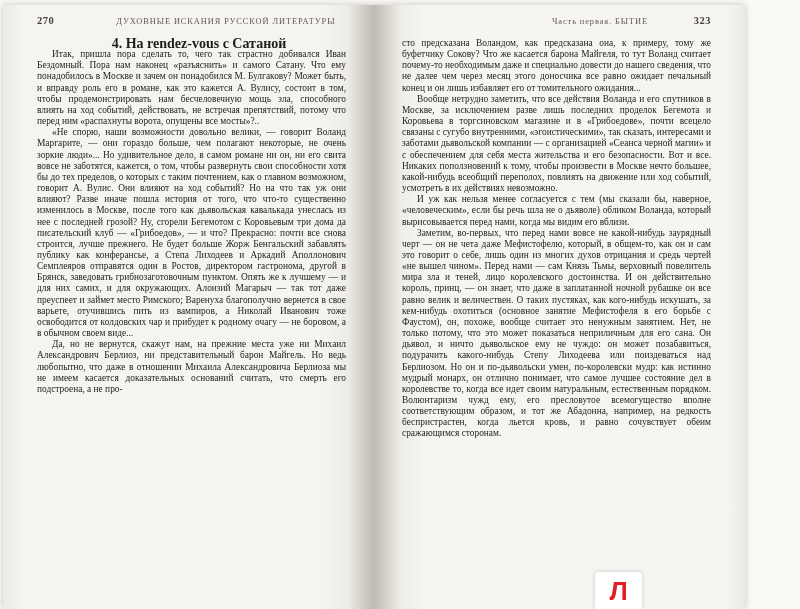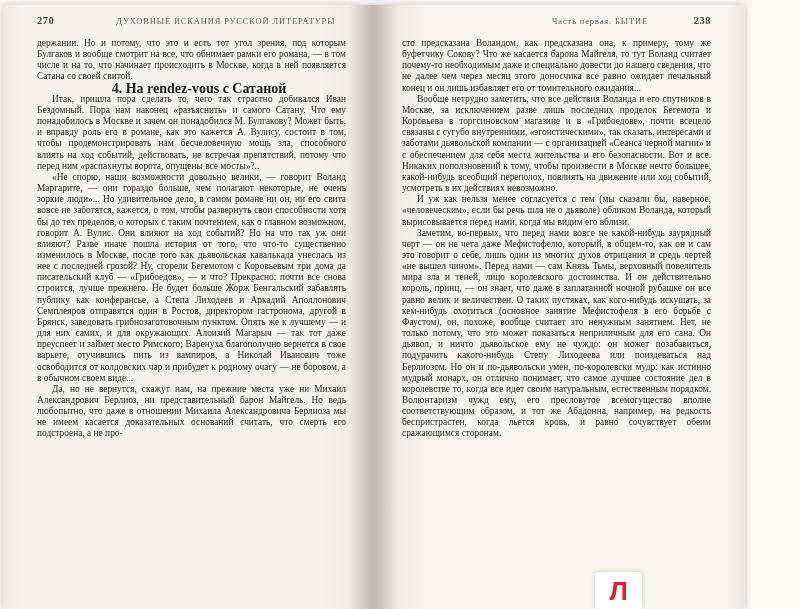--- a/index.html
+++ b/index.html
@@ -64,34 +64,33 @@
 <div class="photo">
   <div class="book">
 
     <div class="page left">
       <div class="page-inner">
         <div class="hdr">
           <span class="pagenum">270</span>
           <span class="running">ДУХОВНЫЕ ИСКАНИЯ РУССКОЙ ЛИТЕРАТУРЫ</span>
         </div>
         <div class="body">
-          <p class="noindent">держании. Но и потому, что это и есть тот угол зрения, под которым Булгаков и вообще смотрит на все, что обнимает рамки его романа, — в том числе и на то, что начинает происходить в Москве, когда в ней появляется Сатана со своей свитой.</p>
           <p class="section-heading">4. На rendez-vous с Сатаной</p>
           <p>Итак, пришла пора сделать то, чего так страстно добивался Иван Бездомный. Пора нам наконец «разъяснить» и самого Сатану. Что ему понадобилось в Москве и зачем он понадобился М. Булгакову? Может быть, и вправду роль его в романе, как это кажется А. Вулису, состоит в том, чтобы продемонстрировать нам бесчеловечную мощь зла, способного влиять на ход событий, действовать, не встречая препятствий, потому что перед ним «распахнуты ворота, опущены все мосты»?..</p>
           <p>«Не спорю, наши возможности довольно велики, — говорит Воланд Маргарите, — они гораздо больше, чем полагают некоторые, не очень зоркие люди»... Но удивительное дело, в самом романе ни он, ни его свита вовсе не заботятся, кажется, о том, чтобы развернуть свои способности хотя бы до тех пределов, о которых с таким почтением, как о главном возможном, говорит А. Вулис. Они влияют на ход событий? Но на что так уж они влияют? Разве иначе пошла история от того, что что-то существенно изменилось в Москве, после того как дьявольская кавалькада унеслась из нее с последней грозой? Ну, сгорели Бегемотом с Коровьевым три дома да писательский клуб — «Грибоедов», — и что? Прекрасно: почти все снова строится, лучше прежнего. Не будет больше Жорж Бенгальский забавлять публику как конферансье, а Степа Лиходеев и Аркадий Аполлонович Семплеяров отправятся один в Ростов, директором гастронома, другой в Брянск, заведовать грибнозаготовочным пунктом. Опять же к лучшему — и для них самих, и для окружающих. Алоизий Магарыч — так тот даже преуспеет и займет место Римского; Варенуха благополучно вернется в свое варьете, отучившись пить из вампиров, а Николай Иванович тоже освободится от колдовских чар и прибудет к родному очагу — не боровом, а в обычном своем виде...</p>
           <p>Да, но не вернутся, скажут нам, на прежние места уже ни Михаил Александрович Берлиоз, ни представительный барон Майгель. Но ведь любопытно, что даже в отношении Михаила Александровича Берлиоза мы не имеем касается доказательных оснований считать, что смерть его подстроена, а не про-</p>
         </div>
       </div>
     </div>
 
     <div class="page right">
       <div class="page-inner">
         <div class="hdr">
           <span class="running">Часть первая. БЫТИЕ</span>
-          <span class="pagenum">238</span>
+          <span class="pagenum">323</span>
         </div>
         <div class="body">
           <p class="noindent">сто предсказана Воландом, как предсказана она, к примеру, тому же буфетчику Сокову? Что же касается барона Майгеля, то тут Воланд считает почему-то необходимым даже и специально довести до нашего сведения, что не далее чем через месяц этого доносчика все равно ожидает печальный конец и он лишь избавляет его от томительного ожидания...</p>
           <p>Вообще нетрудно заметить, что все действия Воланда и его спутников в Москве, за исключением разве лишь последних проделок Бегемота и Коровьева в торгсиновском магазине и в «Грибоедове», почти всецело связаны с сугубо внутренними, «эгоистическими», так сказать, интересами и заботами дьявольской компании — с организацией «Сеанса черной магии» и с обеспечением для себя места жительства и его безопасности. Вот и все. Никаких поползновений к тому, чтобы произвести в Москве нечто большее, какой-нибудь всеобщий переполох, повлиять на движение или ход событий, усмотреть в их действиях невозможно.</p>
           <p>И уж как нельзя менее согласуется с тем (мы сказали бы, наверное, «человеческим», если бы речь шла не о дьяволе) обликом Воланда, который вырисовывается перед нами, когда мы видим его вблизи.</p>
           <p>Заметим, во-первых, что перед нами вовсе не какой-нибудь заурядный черт — он не чета даже Мефистофелю, который, в общем-то, как он и сам это говорит о себе, лишь один из многих духов отрицания и средь чертей «не вышел чином». Перед нами — сам Князь Тьмы, верховный повелитель мира зла и теней, лицо королевского достоинства. И он действительно король, принц, — он знает, что даже в заплатанной ночной рубашке он все равно велик и величествен. О таких пустяках, как кого-нибудь искушать, за кем-нибудь охотиться (основное занятие Мефистофеля в его борьбе с Фаустом), он, похоже, вообще считает это ненужным занятием. Нет, не только потому, что это может показаться неприличным для его сана. Он дьявол, и ничто дьявольское ему не чуждо: он может позабавиться, подурачить какого-нибудь Степу Лиходеева или поиздеваться над Берлиозом. Но он и по-дьявольски умен, по-королевски мудр: как истинно мудрый монарх, он отлично понимает, что самое лучшее состояние дел в королевстве то, когда все идет своим натуральным, естественным порядком. Волюнтаризм чужд ему, его пресловутое всемогущество вполне соответствующим образом, и тот же Абадонна, например, на редкость беспристрастен, когда льется кровь, и равно сочувствует обеим сражающимся сторонам.</p>
         </div>
       </div>
     </div>
 

